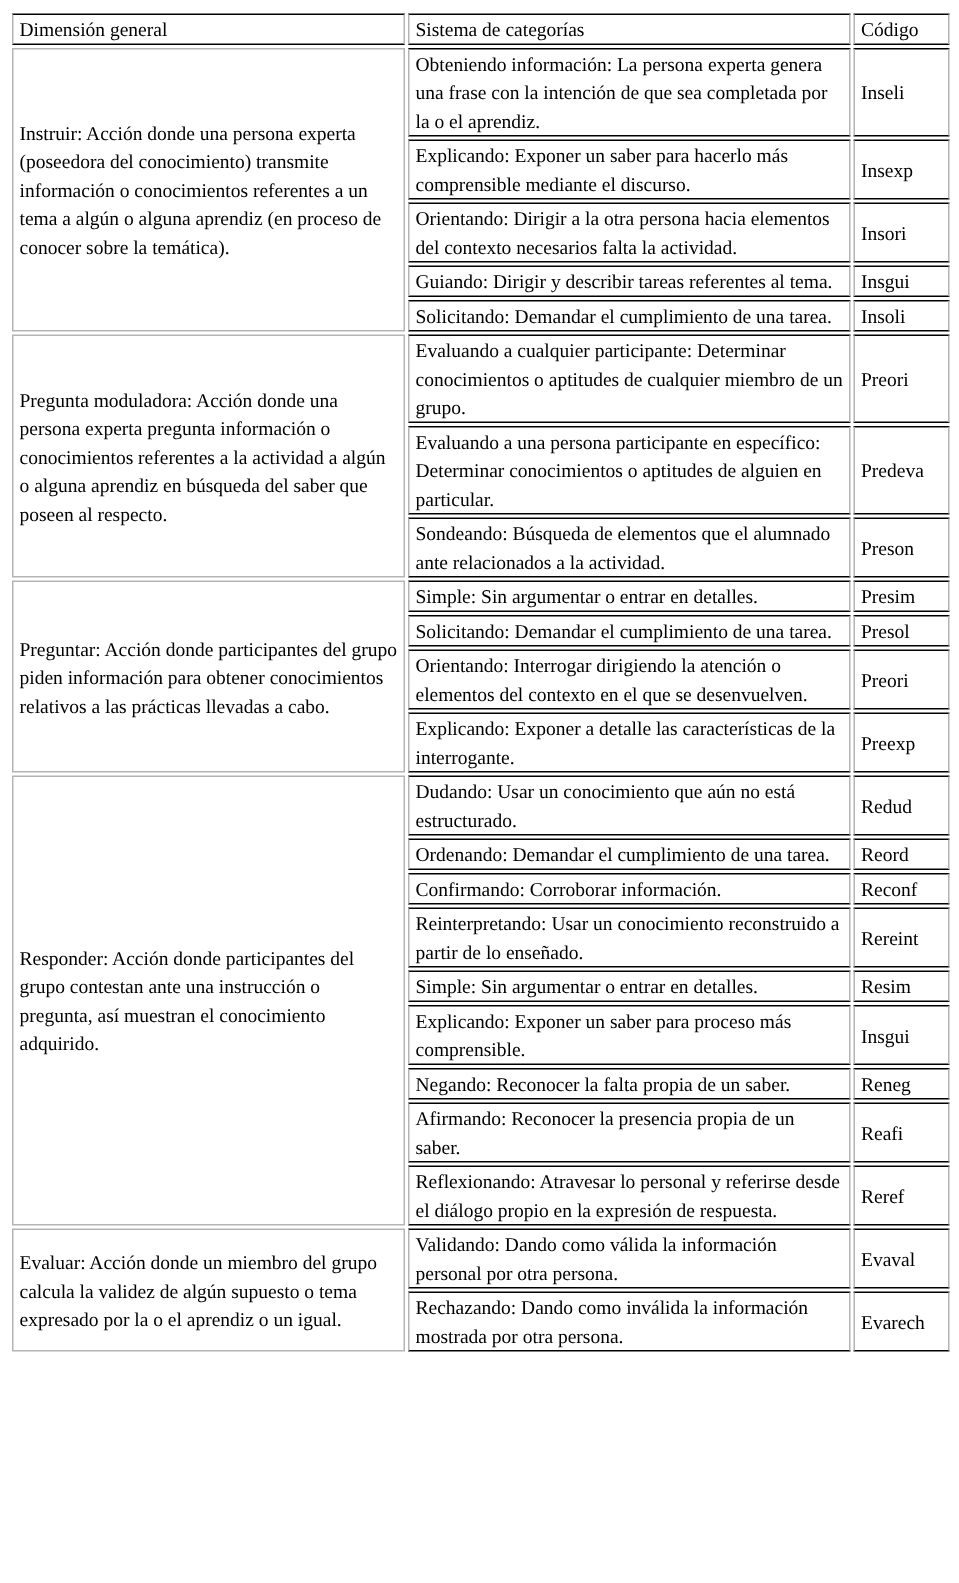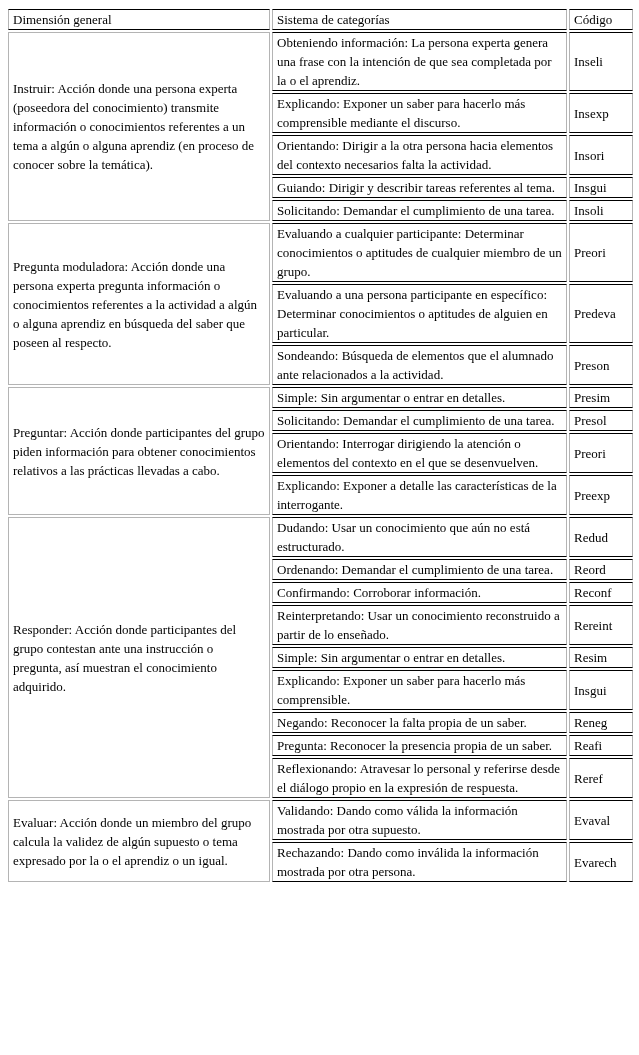--- a/index.html
+++ b/index.html
@@ -108,38 +108,38 @@
         </tr>
         <tr>
           <td class="cat">Reinterpretando: Usar un conocimiento reconstruido a partir de lo enseñado.</td>
           <td class="code">Rereint</td>
         </tr>
         <tr>
           <td class="cat">Simple: Sin argumentar o entrar en detalles.</td>
           <td class="code">Resim</td>
         </tr>
         <tr>
-          <td class="cat">Explicando: Exponer un saber para hacerlo más comprensible.</td>
+          <td class="cat">Explicando: Exponer un saber para proceso más comprensible.</td>
           <td class="code">Insgui</td>
         </tr>
         <tr>
           <td class="cat">Negando: Reconocer la falta propia de un saber.</td>
           <td class="code">Reneg</td>
         </tr>
         <tr>
-          <td class="cat">Pregunta: Reconocer la presencia propia de un saber.</td>
+          <td class="cat">Afirmando: Reconocer la presencia propia de un saber.</td>
           <td class="code">Reafi</td>
         </tr>
         <tr>
           <td class="cat">Reflexionando: Atravesar lo personal y referirse desde el diálogo propio en la expresión de respuesta.</td>
           <td class="code">Reref</td>
         </tr>
         <tr>
           <td class="dim" rowspan="2">Evaluar: Acción donde un miembro del grupo calcula la validez de algún supuesto o tema expresado por la o el aprendiz o un igual.</td>
-          <td class="cat">Validando: Dando como válida la información mostrada por otra supuesto.</td>
+          <td class="cat">Validando: Dando como válida la información personal por otra persona.</td>
           <td class="code">Evaval</td>
         </tr>
         <tr>
           <td class="cat">Rechazando: Dando como inválida la información mostrada por otra persona.</td>
           <td class="code">Evarech</td>
         </tr>
       </tbody>
   </table>
 </div>
 

